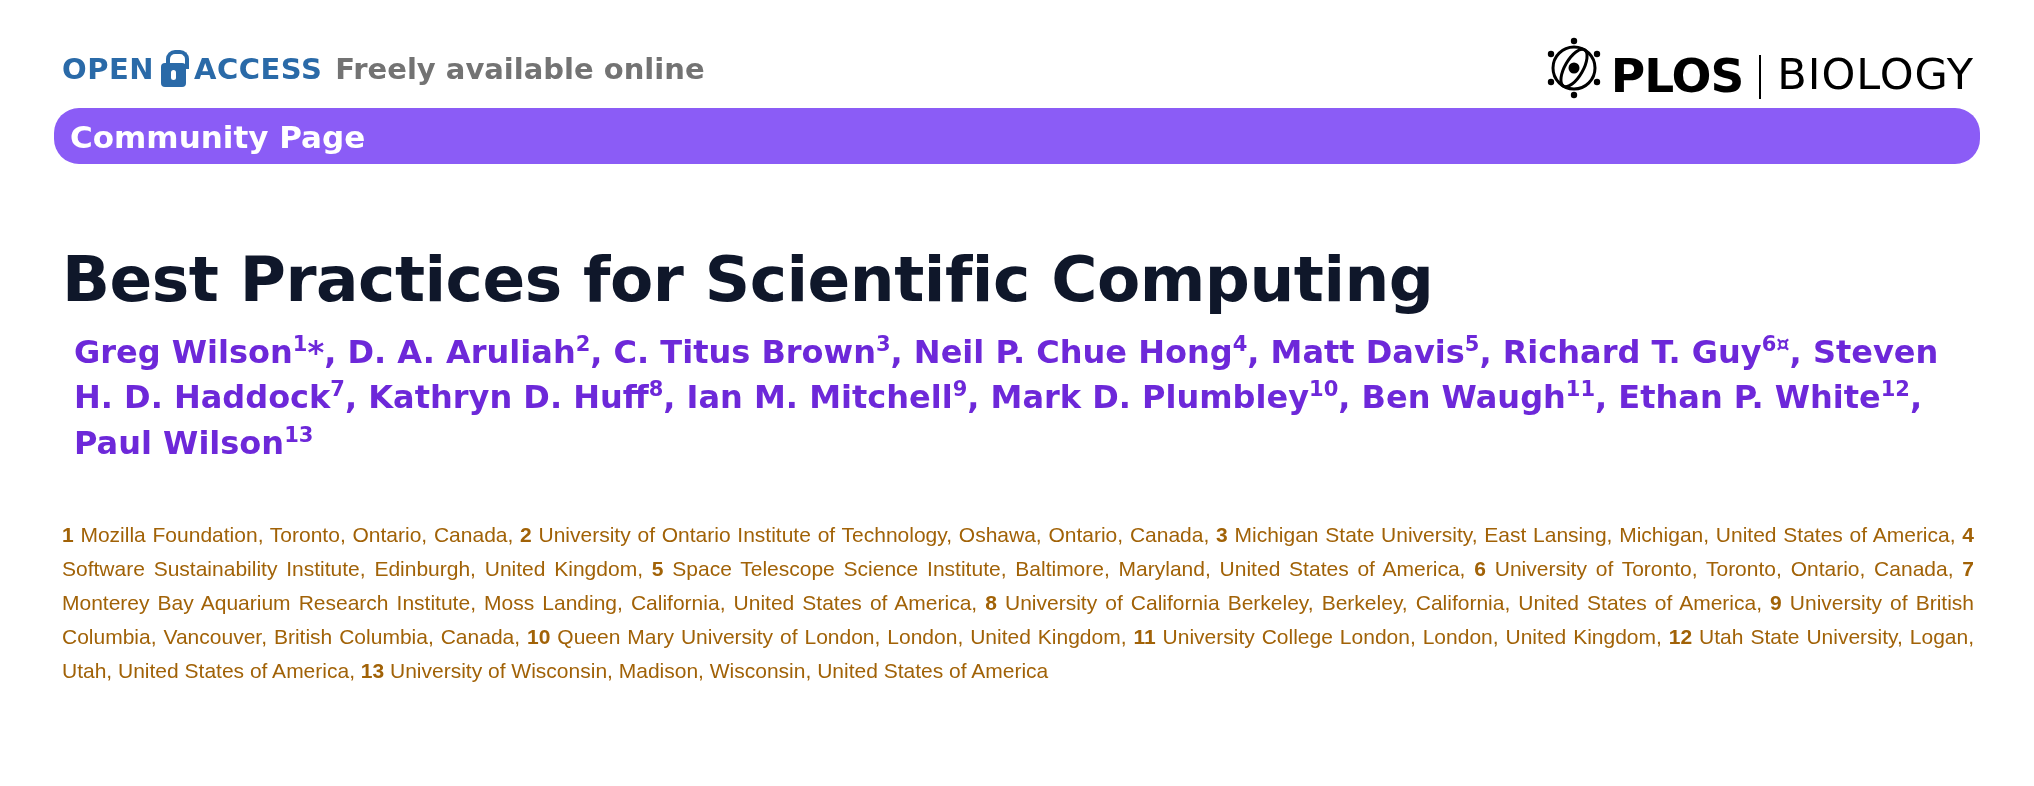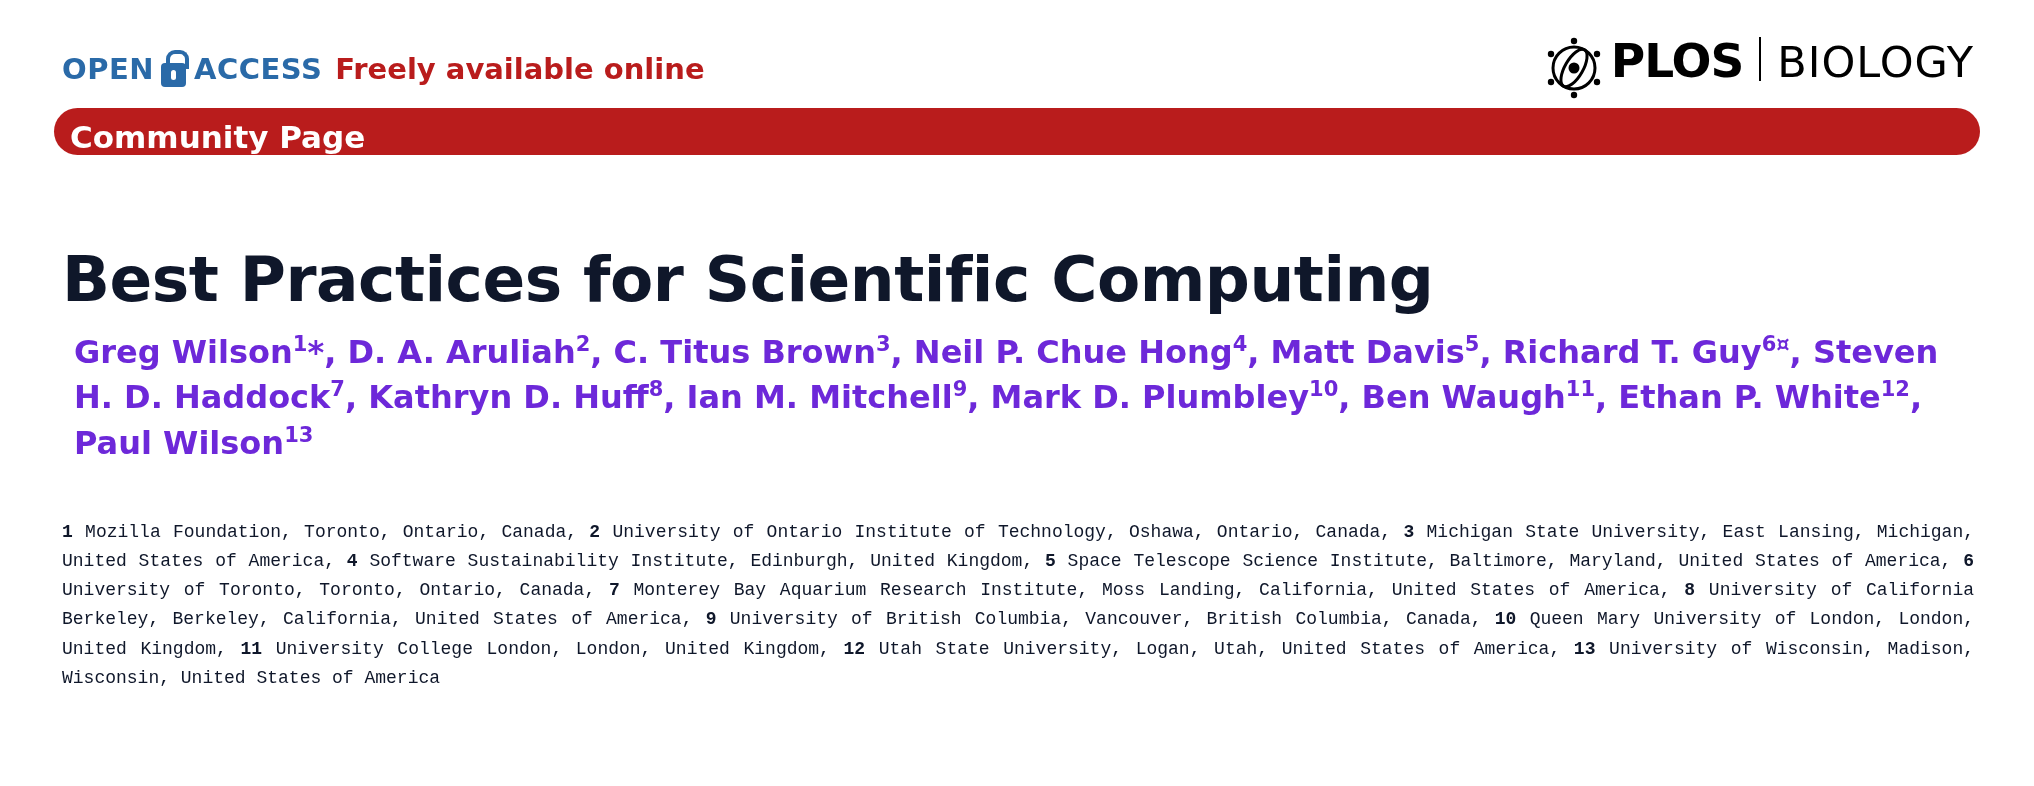--- a/index.html
+++ b/index.html
@@ -77,31 +77,31 @@
     left: 10px;
     top: 20px;
     width: 5px;
     height: 10px;
     background: #ffffff;
     border-radius: 3px;
   }
   .oa-free {
     font-weight: bold;
     font-size: 29px;
-    color: #b91c1c;
+    color: #737373;
     margin-left: 13px;
   }
 
   
   .plos-logo {
     position: absolute;
     right: 60px;
     top: 10px;
     display: flex;
-    align-items: flex-start;
+    align-items: flex-end;
     height: 62px;
   }
   .plos-mark {
     width: 62px;
     height: 62px;
     position: relative;
     margin-right: 6px;
   }
   .plos-word {
     font-family: "DejaVu Sans", sans-serif;
@@ -124,22 +124,22 @@
     letter-spacing: 1px;
     color: #000000;
   }
 
   
   .type-band {
     position: absolute;
     left: 54px;
     top: 108px;
     width: 1926px;
-    height: 47px;
-    background: #b91c1c;
+    height: 56px;
+    background: #8b5cf6;
     border-radius: 25px;
   }
   .type-band-label {
     position: absolute;
     left: 16px;
     top: 11px;
     font-family: "DejaVu Sans", sans-serif;
     font-weight: bold;
     font-size: 31px;
     color: #ffffff;
@@ -177,24 +177,24 @@
     vertical-align: super;
     line-height: 0;
   }
 
   
   .affiliations {
     position: absolute;
     left: 62px;
     top: 518px;
     width: 1912px;
-    font-family: Liberation Mono, monospace;
-    font-size: 18px;
+    font-family: Liberation Sans, sans-serif;
+    font-size: 21px;
     line-height: 1.62;
-    color: #0f172a;
+    color: #a16207;
     text-align: justify;
   }
   .aff-num {
     font-weight: bold;
   }
 </style>
 </head>
 <body>
 
 <div class="page">

